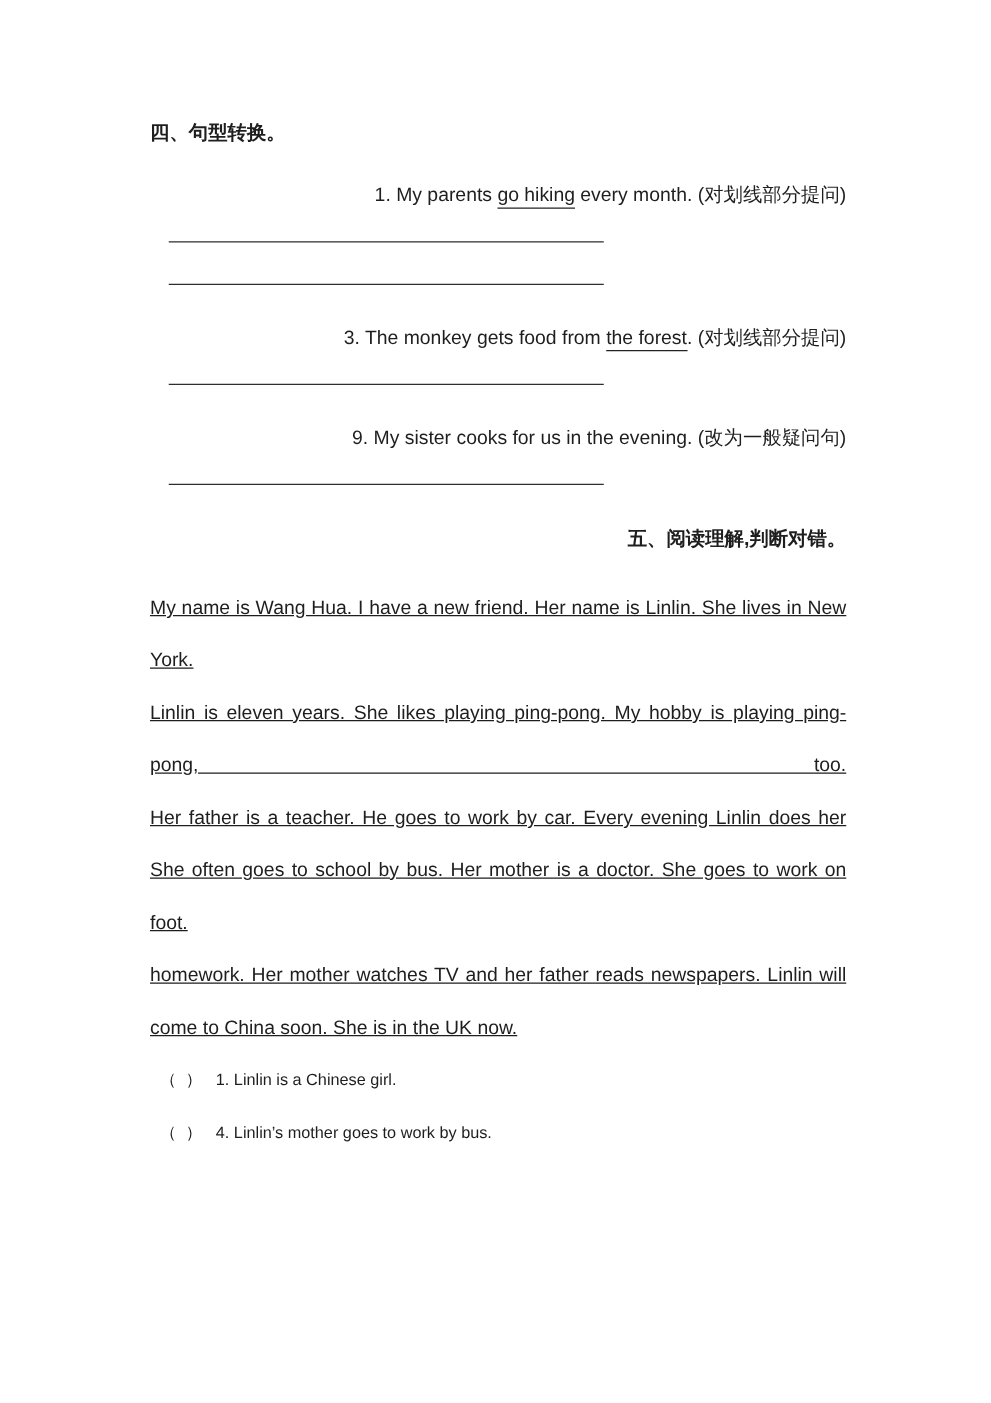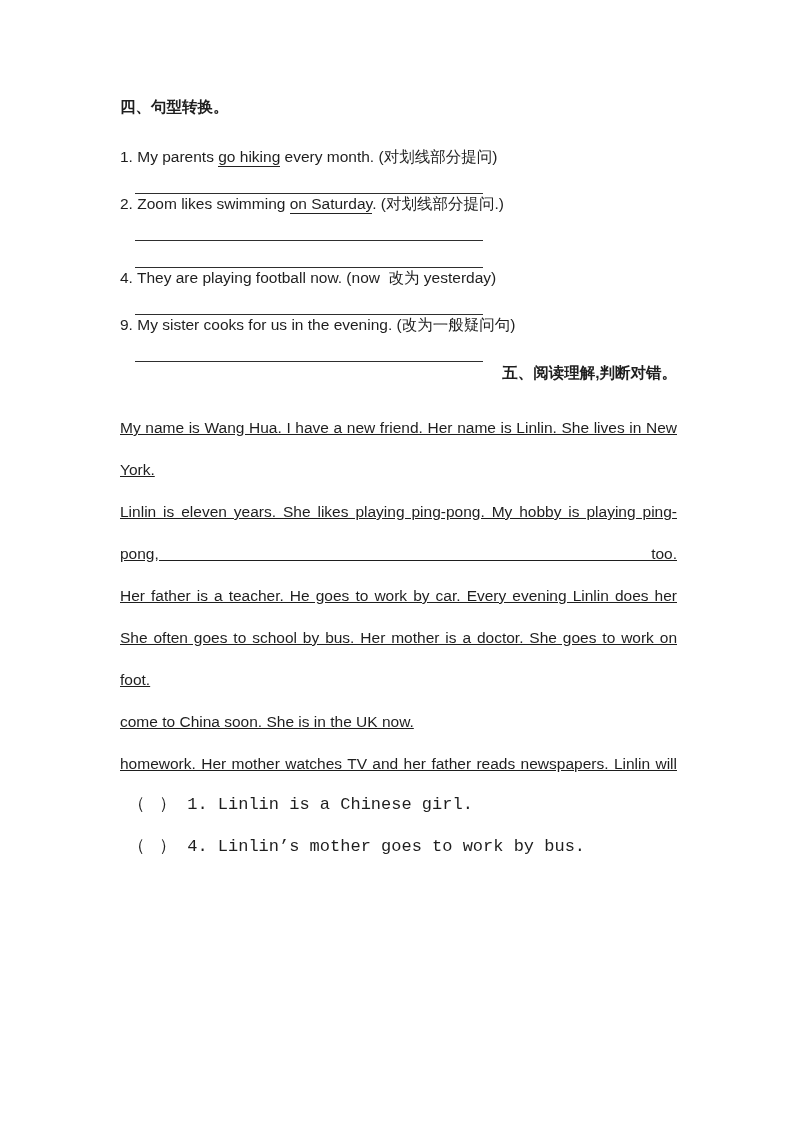--- a/index.html
+++ b/index.html
@@ -22,20 +22,22 @@
     top: 96px;
     width: 557px;
   }
   .sec-title {
     font-size: 15.5px;
     font-weight: bold;
     margin: 0 0 30px 0;
     line-height: 21px;
   }
   .q-item {
+    margin-bottom: 33px;
+    text-align: right;
   }
   .q-text {
     margin: 0;
     font-size: 15.5px;
     line-height: 20px;
     white-space: pre-wrap;
   }
   .u {
     border-bottom: 1.5px solid #222222;
     padding-bottom: 1px;
@@ -60,24 +62,23 @@
   }
   .p-line.j {
     text-align: justify;
     text-align-last: justify;
   }
   .tf-list {
     margin-top: 10px;
     padding-left: 8px;
   }
   .tf-item {
-    font-size: 17px;
+    font-size: 13px;
     line-height: 20px;
     margin-bottom: 22px;
-    font-family: Liberation Mono, monospace;
   }
   .bracket {
     white-space: pre;
     margin-right: 9px;
     letter-spacing: 2px;
   }
 </style>
 </head>
 <body>
 
@@ -86,49 +87,45 @@
 
     <div class="section section-transform">
       <h2 class="sec-title">四、句型转换。</h2>
 
       <div class="q-item">
         <p class="q-text"><span>1. My parents </span><span class="u">go hiking</span><span> every month. </span><span>(对划线部分提问)</span></p>
         <div class="blank"></div>
       </div>
 
       <div class="q-item">
-        <p class="q-text"><span>2. Zoom likes swimming </span><span class="u">on Saturday</span><span>. </span><span>(对划线部分提问.)</span></p>
         <div class="blank"></div>
       </div>
 
       <div class="q-item">
+        <p class="q-text"><span>3. The monkey gets food from </span><span class="u">the forest</span><span>. </span><span>(对划线部分提问)</span></p>
         <div class="blank"></div>
       </div>
 
-      <div class="q-item">
-        <p class="q-text"><span>4. They are playing football now. </span><span>(now  改为 yesterday)</span></p>
-        <div class="blank blank-wide"></div>
-      </div>
 
       <div class="q-item">
         <p class="q-text"><span>9. My sister cooks for us in the evening. </span><span>(改为一般疑问句)</span></p>
         <div class="blank blank-wide"></div>
       </div>
     </div>
 
     <div class="section section-reading">
       <h2 class="sec-title">五、阅读理解,判断对错。</h2>
 
       <div class="passage">
         <div class="p-line j">My name is Wang Hua. I have a new friend. Her name is Linlin. She lives in New York.</div>
         <div class="p-line j">Linlin is eleven years. She likes playing ping-pong. My hobby is playing ping-pong, too.</div>
         <div class="p-line j">Her father is a teacher. He goes to work by car. Every evening Linlin does her</div>
         <div class="p-line j">She often goes to school by bus. Her mother is a doctor. She goes to work on foot.</div>
+        <div class="p-line j">homework. Her mother watches TV and her father reads newspapers. Linlin will</div>
         <div class="p-line">come to China soon. She is in the UK now.</div>
-        <div class="p-line j">homework. Her mother watches TV and her father reads newspapers. Linlin will</div>
       </div>
 
       <div class="tf-list">
         <div class="tf-item"><span class="bracket">（ ）</span><span class="tf-text">1. Linlin is a Chinese girl.</span></div>
         <div class="tf-item"><span class="bracket">（ ）</span><span class="tf-text">4. Linlin’s mother goes to work by bus.</span></div>
       </div>
     </div>
 
   </div>
 </div>

